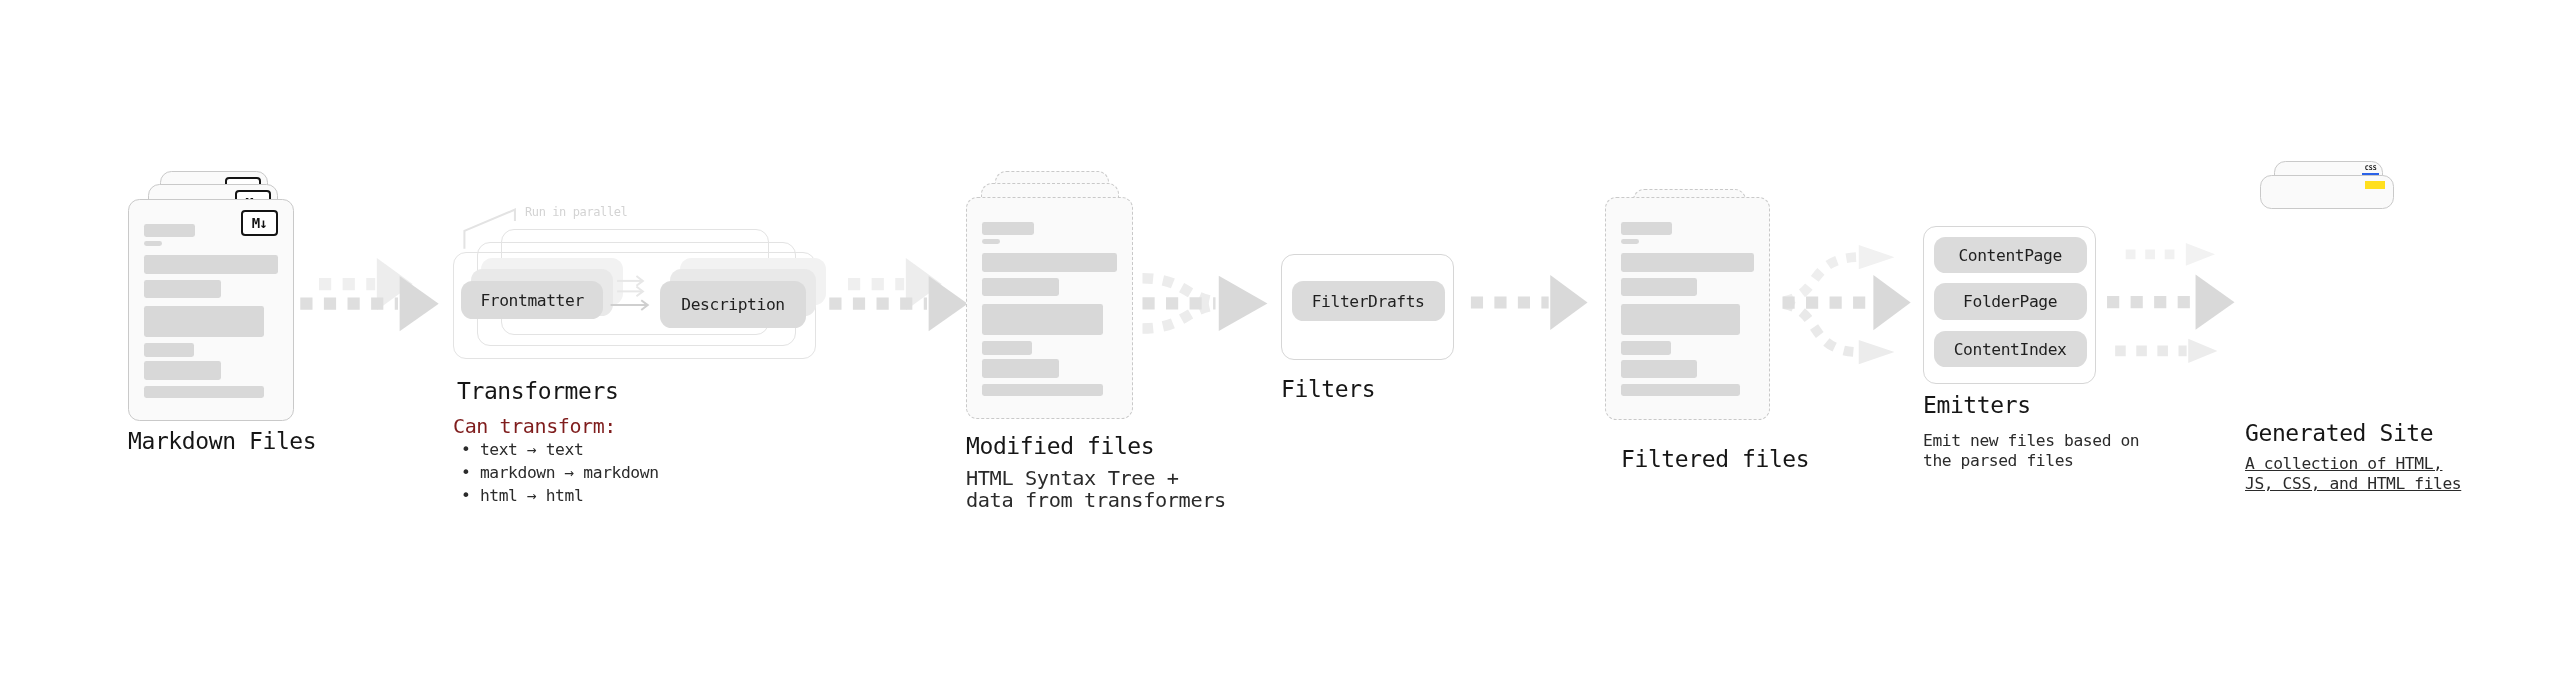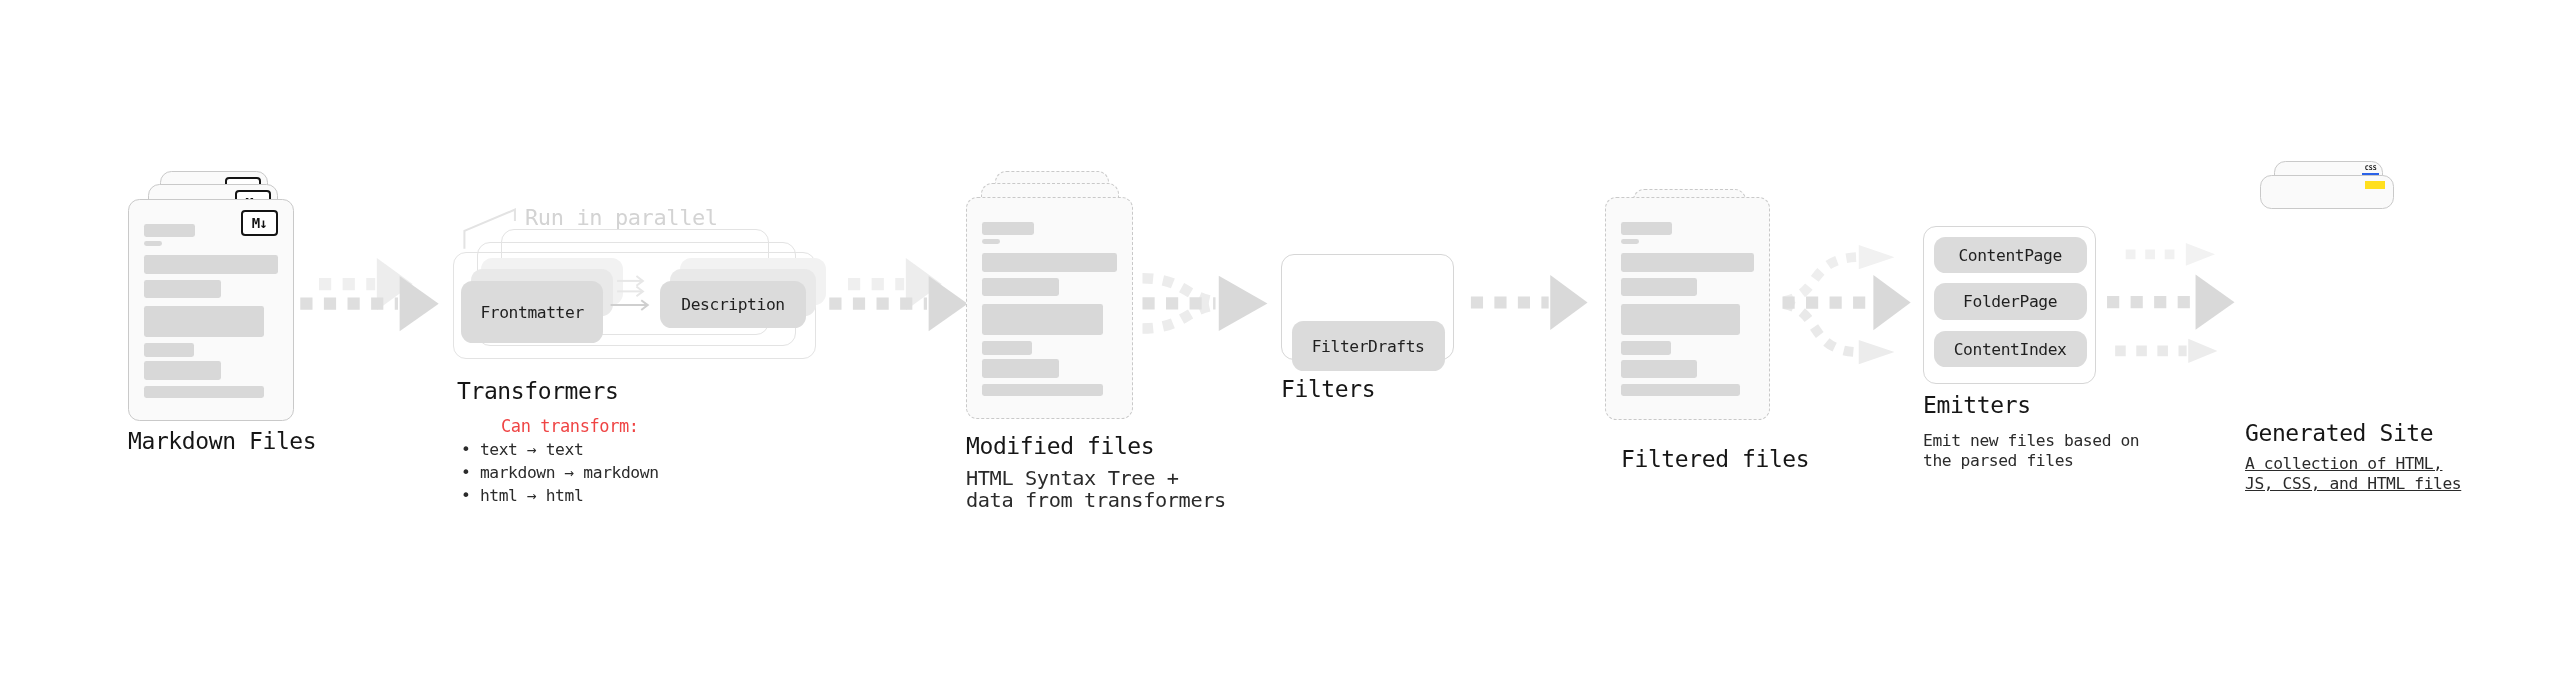--- a/index.html
+++ b/index.html
@@ -16,31 +16,31 @@
 
   
   .badge-md{position:absolute;display:flex;align-items:center;justify-content:center;
     width:32.5px;height:22px;background:#fff;border:2.4px solid #141414;border-radius:4.1px;
     font-size:14px;font-weight:700;color:#141414;letter-spacing:-0.8px;}
 
   
   .label{position:absolute;font-size:23px;font-weight:500;color:#161616;letter-spacing:-0.4px;white-space:nowrap;}
   .caption{position:absolute;font-size:16.3px;line-height:20.3px;color:#2b2b2b;letter-spacing:-0.4px;white-space:nowrap;}
   .caption.big{font-size:20.3px;line-height:22px;}
-  .caption-intro{font-size:17px;line-height:23px;letter-spacing:-0.4px;color:#ef4444;margin-left:48px;}
+  .caption-intro{font-size:20px;line-height:23px;letter-spacing:-0.4px;color:#7f1d1d;}
   ul.bullets{margin:0;padding:0 0 0 8.1px;list-style:none;}
   ul.bullets li{font-size:16.3px;line-height:23px;letter-spacing:-0.4px;color:#2b2b2b;white-space:nowrap;}
 
   
   .box{position:absolute;background:#ffffff;border:1.6px solid #d6d6d6;border-radius:13px;box-sizing:border-box;}
   .tbox{position:absolute;background:transparent;border:1.6px solid #e3e3e3;border-radius:13px;box-sizing:border-box;}
   .pill{position:absolute;display:flex;align-items:center;justify-content:center;
     background:#dbdbdb;border-radius:11.4px;font-size:16.3px;color:#1f1f1f;letter-spacing:-0.4px;white-space:nowrap;}
   .pill-ghost{position:absolute;border-radius:11.4px;}
-  .callout{position:absolute;font-size:22px;color:#d3d3d3;letter-spacing:-0.4px;white-space:nowrap;}
+  .callout{position:absolute;font-size:12px;color:#d3d3d3;letter-spacing:-0.4px;white-space:nowrap;}
 
   
   .icon-html5{position:absolute;width:19.5px;text-align:center;}
   .icon-html5 .t{font-size:6.5px;font-weight:700;color:#111;letter-spacing:0;line-height:6.5px;}
   .icon-html5 .shield{margin:0.8px auto 0;width:17px;height:18.7px;background:#ee5a2b;
     clip-path:polygon(0 0,100% 0,91% 78%,50% 100%,9% 78%);
     display:flex;align-items:center;justify-content:center;color:#fff;font-size:10.6px;font-weight:700;}
   .icon-css{position:absolute;text-align:center;}
   .icon-css .t{font-size:6.5px;font-weight:700;color:#111;line-height:6.5px;}
   .icon-css .bar-b{margin-top:0.8px;width:17px;height:2.4px;background:#2b62e8;}
@@ -85,21 +85,21 @@
     <span class="callout" style="left:72px;top:0;">Run in parallel</span>
     <svg class="abs" style="left:8.1px;top:3.3px;" width="59" height="44" viewBox="0 0 72 54">
       <polyline points="66,16 66,2 4,28 4,50" fill="none" stroke="#e3e3e3" stroke-width="2.5"></polyline>
     </svg>
     <div class="tbox" style="left:48px;top:24.4px;width:268px;height:106px;"></div>
     <div class="tbox" style="left:23.6px;top:37px;width:319px;height:104px;"></div>
     <div class="tbox" style="left:0;top:47px;width:363px;height:107px;"></div>
 
     <div class="pill-ghost" style="left:28px;top:53px;width:142px;height:47px;background:#f2f2f2;"></div>
     <div class="pill-ghost" style="left:18px;top:64px;width:142px;height:47px;background:#e9e9e9;"></div>
-    <div class="pill" style="left:8.1px;top:76px;width:142px;height:62px;text-align:right;">Frontmatter</div>
+    <div class="pill" style="left:8.1px;top:76px;width:142px;height:38px;text-align:right;">Frontmatter</div>
 
     <svg class="abs" style="left:156px;top:65px;" width="50" height="46" viewBox="0 0 62 56">
       <line x1="10" y1="13" x2="40" y2="13" stroke="#e7e7e7" stroke-width="2.5"></line>
       <polyline points="34,7 42,13 34,19" fill="none" stroke="#e7e7e7" stroke-width="2.5"></polyline>
       <line x1="10" y1="26" x2="40" y2="26" stroke="#e7e7e7" stroke-width="2.5"></line>
       <polyline points="34,20 42,26 34,32" fill="none" stroke="#e7e7e7" stroke-width="2.5"></polyline>
       <line x1="2" y1="43" x2="46" y2="43" stroke="#cfcfcf" stroke-width="2.5"></line>
       <polyline points="40,37 48,43 40,49" fill="none" stroke="#cfcfcf" stroke-width="2.5"></polyline>
     </svg>
 
@@ -149,21 +149,21 @@
 
   <svg class="abs" style="left:1136px;top:248px;" width="142" height="114" viewBox="0 0 175 140">
     <path d="M8,37 C60,37 62,63 102,66" fill="none" stroke="#ececec" stroke-width="13" stroke-dasharray="13 12"></path>
     <path d="M8,99 C60,99 62,73 102,70" fill="none" stroke="#ececec" stroke-width="13" stroke-dasharray="13 12"></path>
     <line x1="8" y1="68" x2="98" y2="68" stroke="#dfdfdf" stroke-width="15" stroke-dasharray="15 14"></line>
     <polygon points="102,34 102,102 162,68" fill="#d9d9d9"></polygon>
   </svg>
 
   <section class="node" style="left:1281px;top:254px;width:195px;height:244px;">
     <div class="box" style="left:0;top:0;width:173px;height:106px;"></div>
-    <div class="pill" style="left:10.6px;top:27px;width:153px;height:50px;margin-top:40px;">FilterDrafts</div>
+    <div class="pill" style="left:10.6px;top:27px;width:153px;height:40px;">FilterDrafts</div>
     <h2 class="label" style="left:0;top:122px;margin:0;">Filters</h2>
   </section>
 
   <svg class="abs" style="left:1461px;top:262px;" width="134" height="81" viewBox="0 0 165 100">
     <line x1="12" y1="50" x2="108" y2="50" stroke="#dedede" stroke-width="15" stroke-dasharray="15 14"></line>
     <polygon points="110,16 110,84 156,50" fill="#d9d9d9"></polygon>
   </svg>
 
   <section class="node" style="left:1605px;top:189px;width:165px;height:293px;">
     <div class="card dashed" style="left:28.4px;right:24.4px;top:0;height:31px;"></div>

